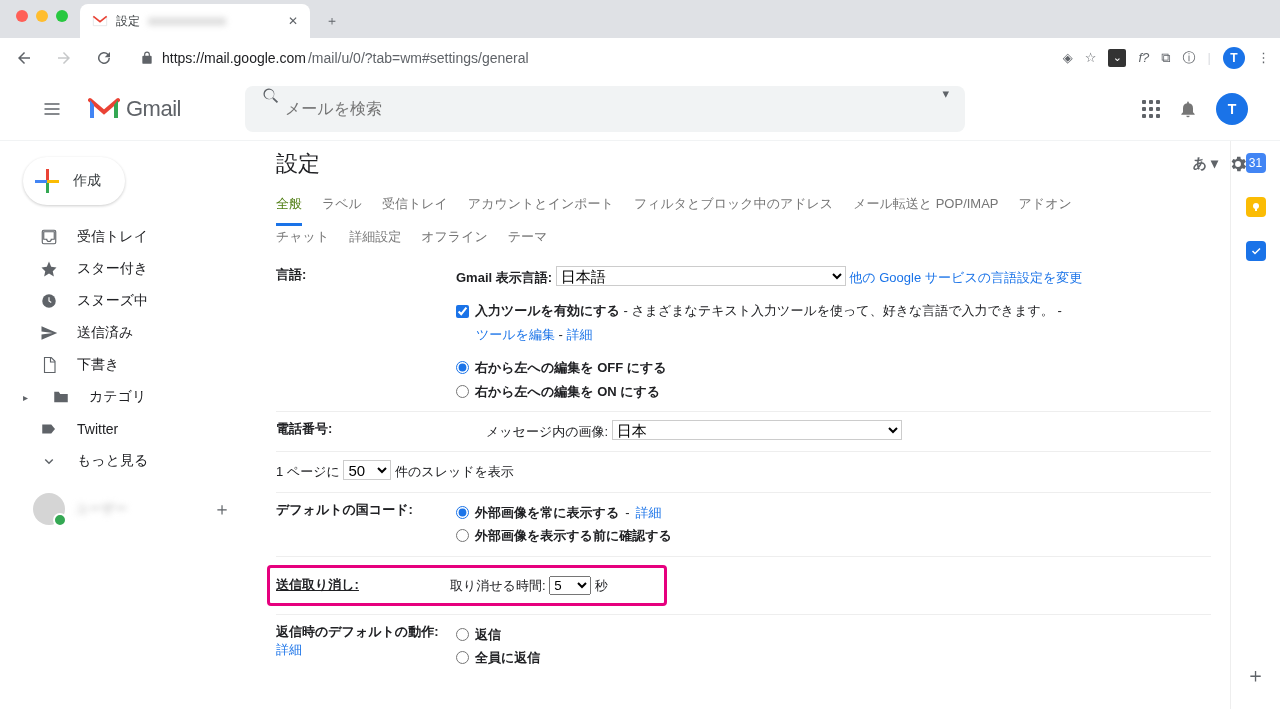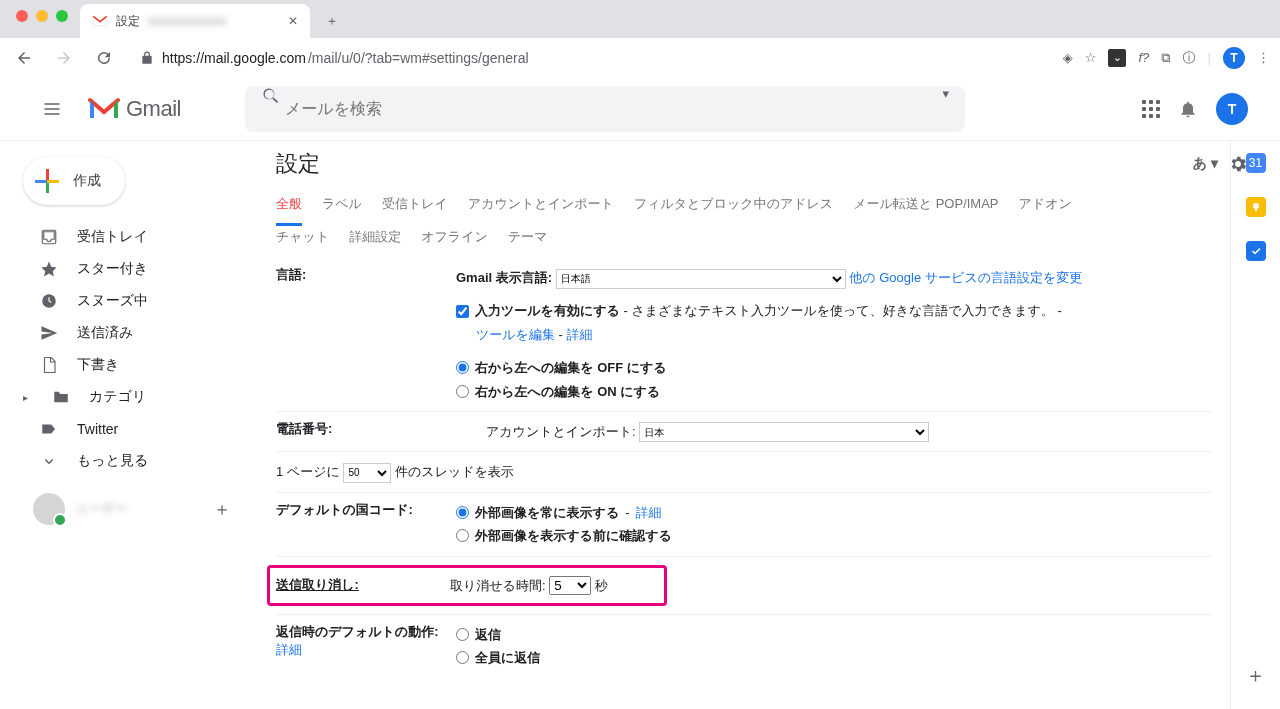--- a/index.html
+++ b/index.html
@@ -65,29 +65,29 @@
 
   .content { flex: 1; padding: 8px 0 0 20px; overflow: hidden; position: relative; }
   .content-header { display: flex; align-items: center; padding-right: 32px; }
   .content-title { font-size: 22px; color: #202124; }
   .content-header-right { margin-left: auto; display: flex; align-items: center; gap: 10px; color: #5f6368; }
   .lang-ind { font-size: 14px; font-weight: bold; }
   .gear-svg { width: 20px; height: 20px; }
 
   .tabs-row { display: flex; gap: 20px; padding: 16px 0 0 0; font-size: 13px; color: #767676; flex-wrap: wrap; row-gap: 14px; }
   .tab-link { color: #1a73e8; }
-  .tab-link.active { color: #ef4444; font-weight: 500; border-bottom: 3px solid #1a73e8; padding-bottom: 10px; margin-bottom: -12px; }
+  .tab-link.active { color: #4d7c0f; font-weight: 500; border-bottom: 3px solid #1a73e8; padding-bottom: 10px; margin-bottom: -12px; }
   .tab-secondary { color: #767676; }
 
   .settings-table { margin-top: 12px; width: 935px; }
   .sett-row { display: flex; border-top: 1px solid #eee; padding: 8px 0; font-size: 13px; }
   .sett-row:first-child { border-top: none; }
   .sett-label { width: 180px; font-weight: bold; }
   .sett-body { flex: 1; line-height: 1.8; }
-  .sett-body select { font-size: 10px; border: 1px solid #ccc; background: #fff; height: 20px; }
+  .sett-body select { font-size: 15px; border: 1px solid #ccc; background: #fff; height: 20px; }
   .sett-body .wide { width: 290px; }
   .sett-body .mid { width: 290px; }
   .link { color: #1a73e8; }
   .radio-row, .check-row { display: flex; align-items: center; gap: 6px; }
   input[type=radio], input[type=checkbox] { accent-color: #1a73e8; width: 13px; height: 13px; margin: 0; }
   .bold { font-weight: bold; }
   .hl { border: 3px solid #e6007e; border-radius: 4px; padding: 8px 6px; margin-left: -9px; width: 400px; }
 
   .right-rail { position: absolute; right: 0; top: 0; bottom: 0; width: 50px; border-left: 1px solid #eee; display: flex; flex-direction: column; align-items: center; padding-top: 12px; gap: 24px; }
   .rail-icon { width: 20px; height: 20px; border-radius: 4px; display: flex; align-items: center; justify-content: center; font-size: 12px; color: #ffffff; }
@@ -343,21 +343,21 @@
           <div class="radio-row">
             <input type="radio" name="rtl" style="">
             <span class="bold">右から左への編集を ON にする</span>
           </div>
         </div>
       </div>
 
       <div class="sett-row">
         <div class="sett-label">電話番号:</div>
         <div class="sett-body" style="padding-left:30px;">
-          <span>アカウントとインポート:</span>
+          <span>メッセージ内の画像:</span>
           <select class="mid"><option>日本</option></select>
         </div>
       </div>
 
       <div class="sett-row">
         <div class="sett-body">
           <span>1 ページに</span>
           <select style="width:48px;"><option>50</option></select>
           <span>件のスレッドを表示</span>
         </div>

